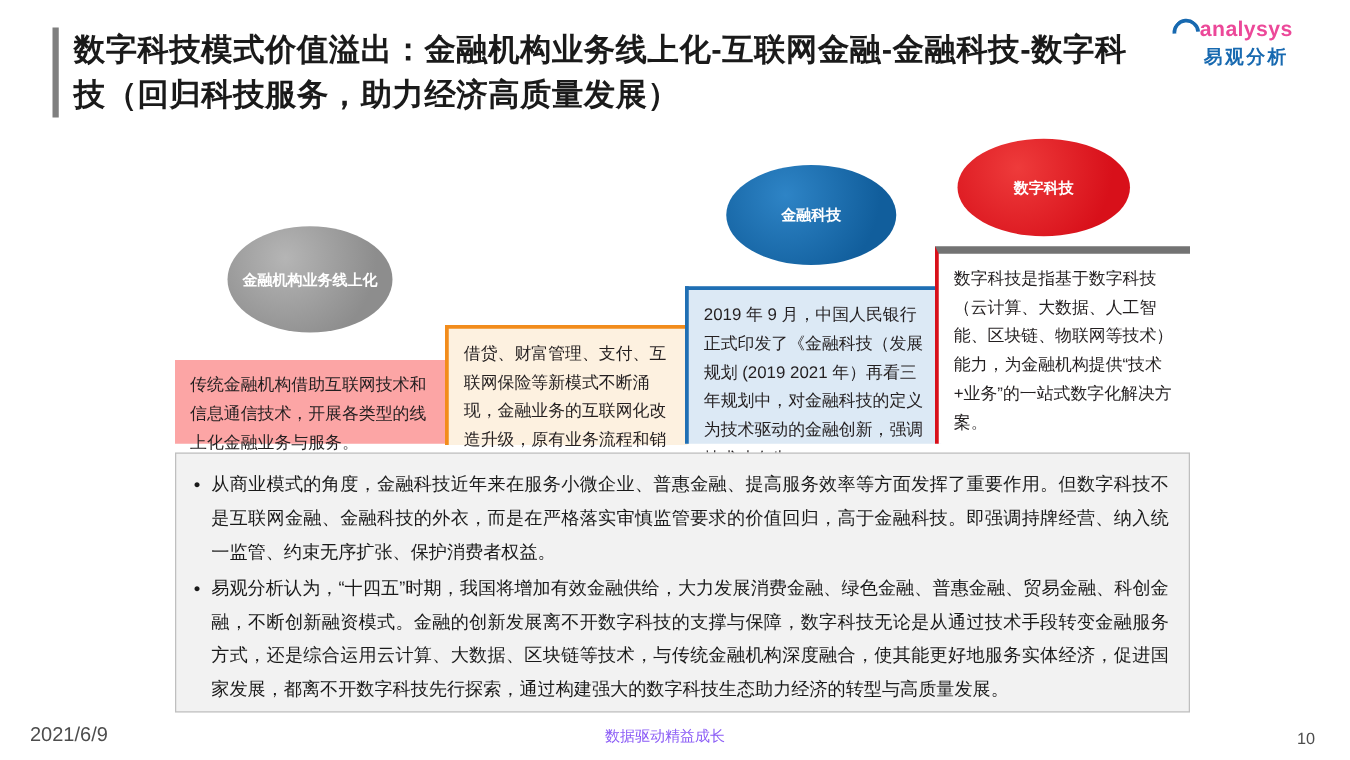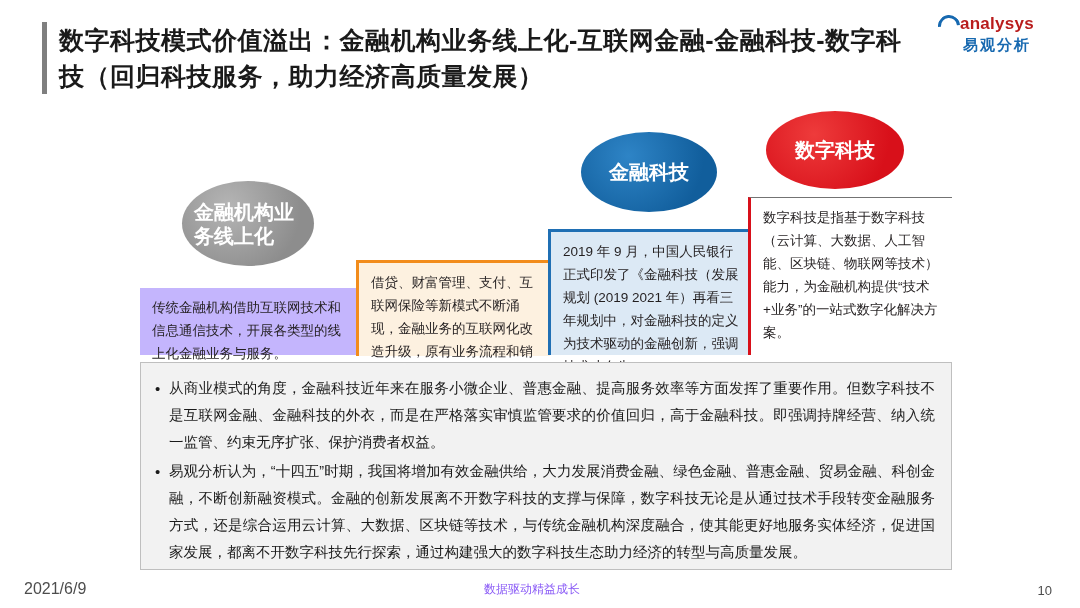--- a/index.html
+++ b/index.html
@@ -50,21 +50,21 @@
   
   .logo {
     position: absolute;
     right: 28px;
     top: 14px;
     width: 110px;
     text-align: center;
   }
   .logo-main {
     font-size: 17px;
-    color: #b91c1c;
+    color: #ec4899;
     font-weight: bold;
     letter-spacing: 0.3px;
     white-space: nowrap;
   }
   .logo-sub {
     font-size: 15px;
     color: #1769b0;
     font-weight: bold;
     margin-top: 2px;
     letter-spacing: 2px;
@@ -82,24 +82,24 @@
     transform: rotate(40deg);
   }
 
   
   .ellipse {
     position: absolute;
     border-radius: 50%;
     display: flex;
     align-items: center;
     justify-content: center;
-    text-align: left;
+    text-align: right;
     color: #ffffff;
     font-weight: bold;
-    font-size: 20px;
+    font-size: 12px;
     line-height: 24px;
     box-sizing: border-box;
     padding: 0 12px;
   }
   #ell-0 {
     left: 182px; top: 181px;
     width: 132px; height: 85px;
     background: radial-gradient(circle at 35% 30%, #b5b5b5, #8d8d8d 70%);
   }
   #ell-1 {
@@ -123,42 +123,42 @@
     position: absolute;
     box-sizing: border-box;
     font-size: 13.5px;
     line-height: 23px;
     color: #231f20;
     padding: 8px 10px 6px 12px;
   }
   #box-0 {
     left: 140px; top: 288px;
     width: 222px; height: 67px;
-    background: #c4b5fd;
+    background: #fca5a5;
   }
   #box-1 {
     left: 356px; top: 260px;
     width: 194px; height: 96px;
     background: #fdf1e0;
     border-left: 3px solid #f28c1b;
     border-top: 3px solid #f28c1b;
   }
   #box-2 {
     left: 548px; top: 229px;
     width: 205px; height: 126px;
     background: #dce9f5;
     border-left: 3px solid #1f6fb4;
     border-top: 3px solid #1f6fb4;
   }
   #box-3 {
     left: 748px; top: 197px;
     width: 204px; height: 158px;
     background: #ffffff;
     border-left: 3px solid #d8101a;
-    border-top: 1px solid #737373;
+    border-top: 6px solid #737373;
   }
 
   
   .bottom-panel {
     position: absolute;
     left: 140px;
     top: 362px;
     width: 812px;
     height: 208px;
     background: #f2f2f2;

